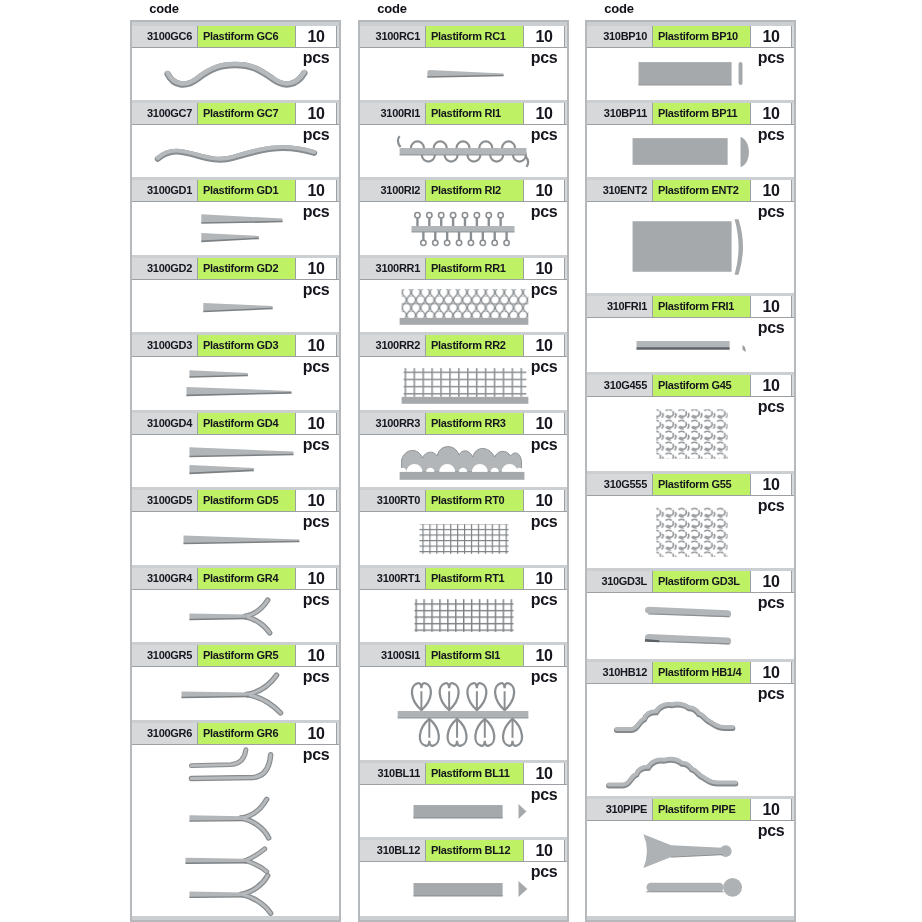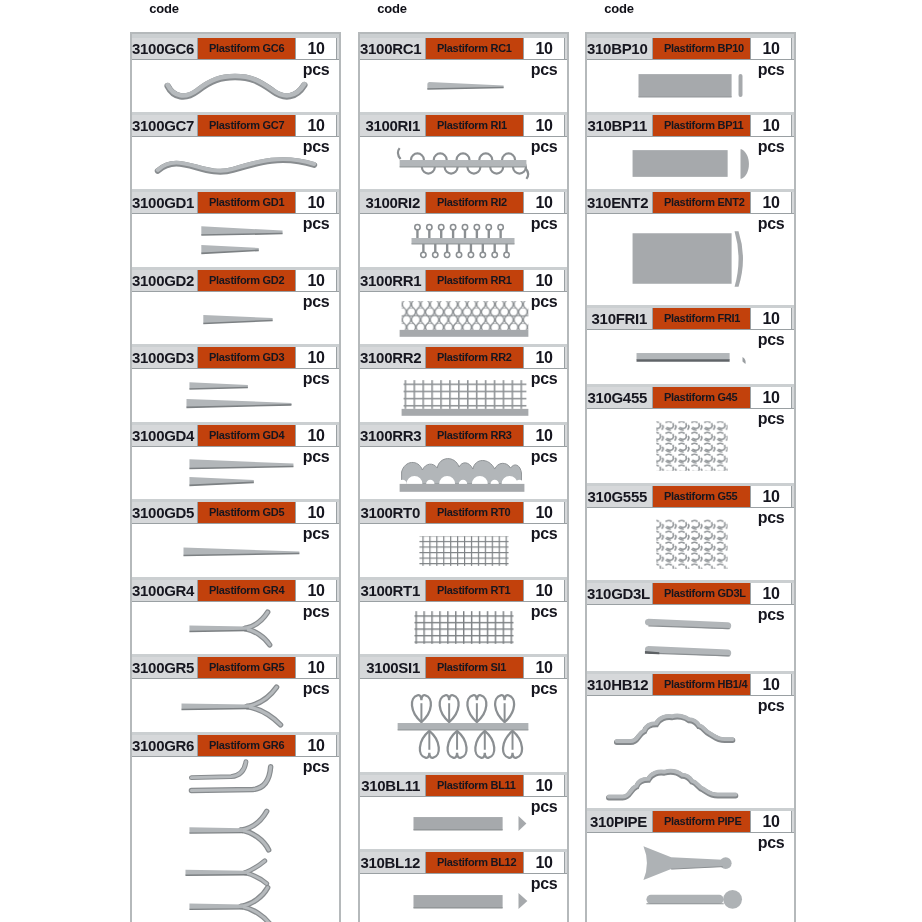--- a/index.html
+++ b/index.html
@@ -1,30 +1,30 @@
 <!DOCTYPE html>
 <html><head>
 <meta charset="utf-8">
 <style>
   html,body{margin:0;padding:0;}
   body{width:922px;height:922px;background:#ffffff;position:relative;
        font-family:"Liberation Sans",sans-serif;overflow:hidden;}
   .col{position:absolute;top:0;width:211px;}
-  .code-label{height:32px;line-height:18px;font-weight:bold;font-size:13px;color:#101018;
+  .code-label{height:20px;line-height:18px;font-weight:bold;font-size:13px;color:#101018;
               width:62px;margin-left:3px;text-align:center;letter-spacing:-0.2px;}
   .table{border:2px solid #b5b9bb;background:#fff;}
   .entry{border-top:3px solid #cbcfd1;}
   .entry:first-child{border-top-width:4px;}
   .entry:last-child{border-bottom:4px solid #cbcfd1;}
   .hdr{display:flex;height:22px;background:#d6d8da;border-bottom:1px solid #9aa0a3;
        box-sizing:border-box;padding-right:2px;}
-  .c-code{width:60px;text-align:right;padding-right:5px;line-height:21px;font-size:15px;
+  .c-code{width:60px;text-align:right;padding-right:5px;line-height:21px;font-size:11px;
           font-weight:bold;color:#16161f;letter-spacing:-0.3px;white-space:nowrap;}
-  .c-name{flex:1;background:#c2410c;border-left:1px solid #9aa0a3;border-right:1px solid #9aa0a3;
-          padding-left:11px;line-height:21px;font-size:11px;font-weight:bold;color:#16161f;
+  .c-name{flex:1;background:#bef264;border-left:1px solid #9aa0a3;border-right:1px solid #9aa0a3;
+          padding-left:5px;line-height:21px;font-size:11px;font-weight:bold;color:#16161f;
           letter-spacing:-0.3px;white-space:nowrap;overflow:hidden;}
   .c-qty{width:40px;background:#fff;text-align:center;line-height:21px;font-size:16px;
          font-weight:bold;color:#16161f;letter-spacing:-0.3px;border-right:1px solid #9aa0a3;}
   .draw{display:flex;align-items:center;justify-content:center;overflow:hidden;background:#fff;}
   svg{display:block;}
 </style>
 </head>
 <body>
 
 <div class="col" style="left:130px">

